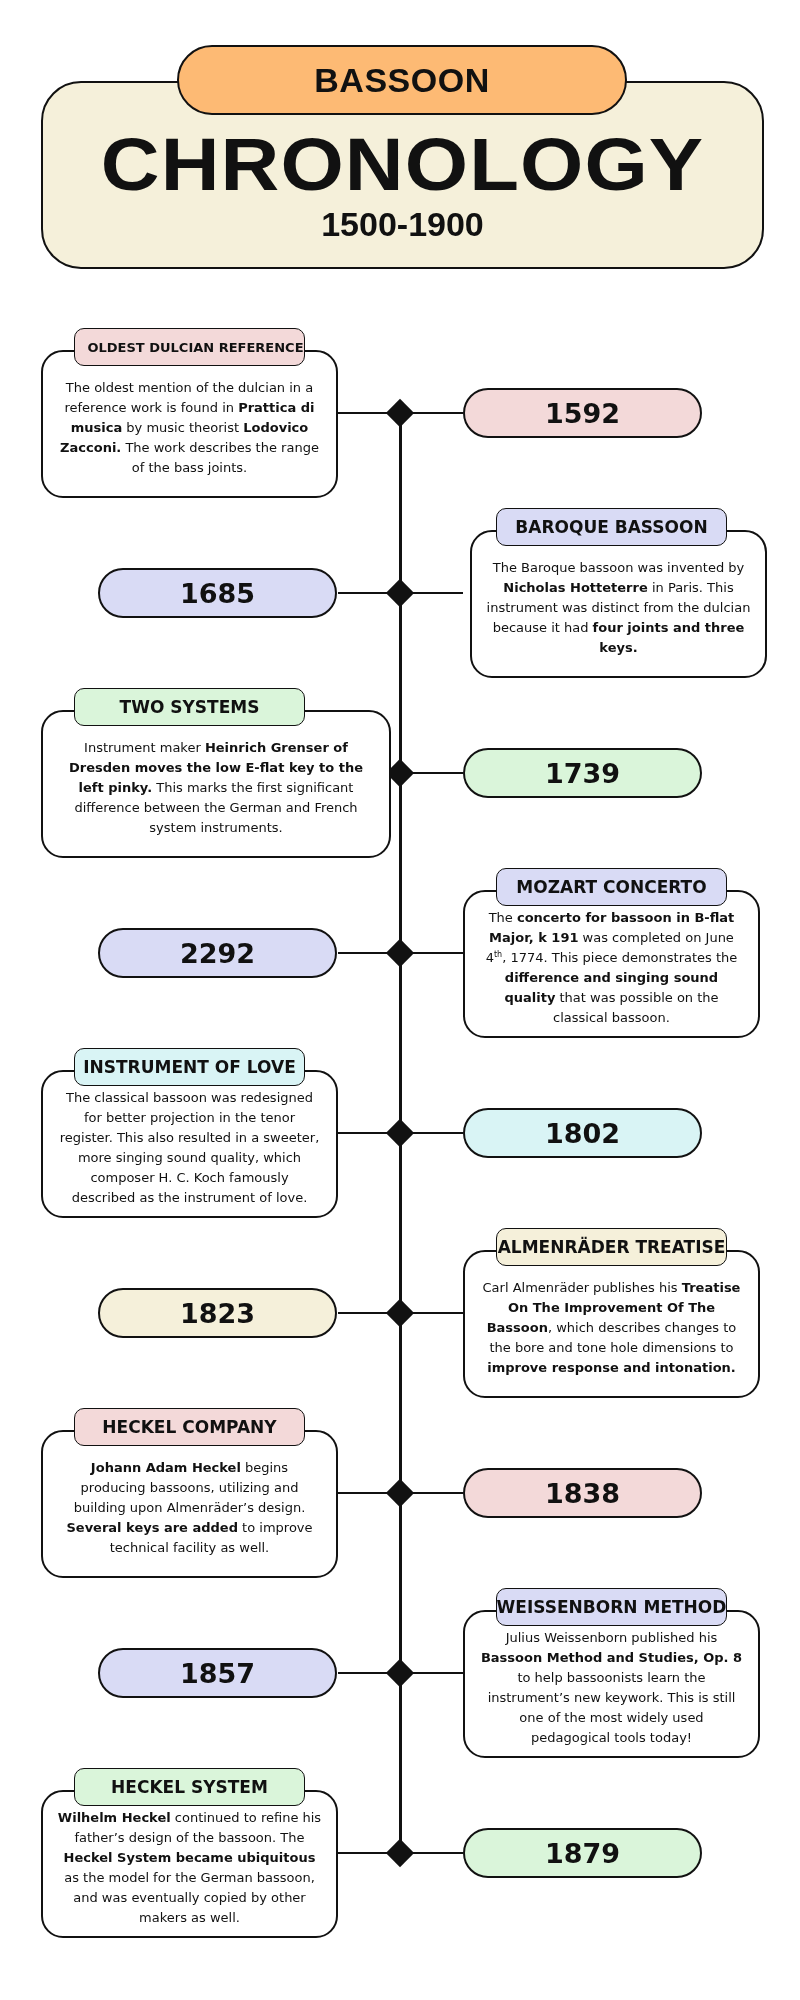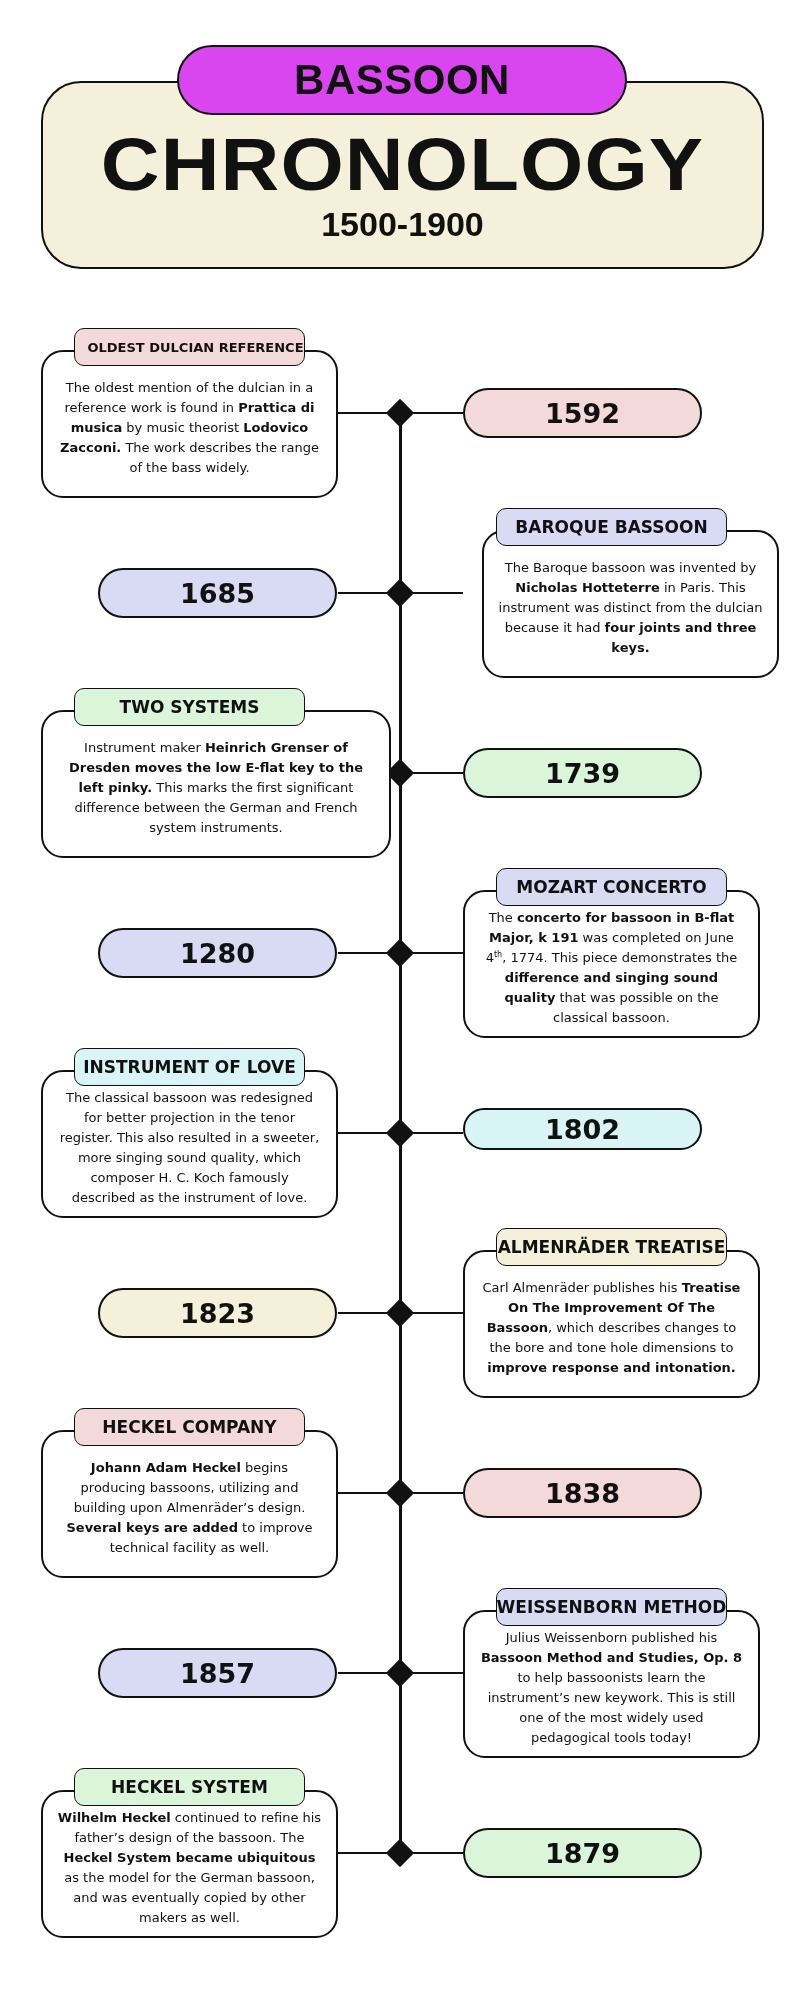--- a/index.html
+++ b/index.html
@@ -8,23 +8,23 @@
     font-family: "DejaVu Sans", "Liberation Sans", sans-serif; color: #111;
     overflow: hidden;
   }
   .abs { position: absolute; box-sizing: border-box; }
   .header-box {
     left: 41px; top: 81px; width: 723px; height: 188px;
     background: #f5f0da; border: 2px solid #111; border-radius: 40px;
   }
   .header-pill {
     left: 177px; top: 45px; width: 450px; height: 70px;
-    background: #d946ef; border: 2px solid #111; border-radius: 35px;
+    background: #fdba74; border: 2px solid #111; border-radius: 35px;
     display: flex; align-items: center; justify-content: center;
-    font-family: "Liberation Sans", sans-serif; font-weight: 700; font-size: 42px; letter-spacing: 0.5px;
+    font-family: "Liberation Sans", sans-serif; font-weight: 700; font-size: 34px; letter-spacing: 0.5px;
   }
   .header-title {
     left: 41px; top: 120px; width: 723px; text-align: center;
     font-family: "Liberation Sans", sans-serif; font-weight: 700; font-size: 74px; line-height: 90px;
     letter-spacing: 1px; transform: scaleX(1.1); transform-origin: center;
   }
   .header-range {
     left: 41px; top: 204px; width: 723px; text-align: center;
     font-family: "Liberation Sans", sans-serif; font-weight: 700; font-size: 34px; line-height: 40px;
   }
@@ -59,52 +59,52 @@
 <div class="abs header-pill">BASSOON</div>
 <div class="abs header-title">CHRONOLOGY</div>
 <div class="abs header-range">1500-1900</div>
 
 <div class="abs spine"></div>
 
 <div id="timeline">
     <div class="abs hline" style="left: 338px; top: 412px; width: 125px;"></div>
     <div class="abs diamond" style="left: 390px; top: 403px;"></div>
     <div class="abs card" style="left: 41px; top: 350px; width: 297px; height: 148px;">
-      <div><span>The oldest mention of the dulcian in a reference work is found in </span><b>Prattica di musica</b><span> by music theorist </span><b>Lodovico Zacconi.</b><span> The work describes the range of the bass widely.</span></div>
+      <div><span>The oldest mention of the dulcian in a reference work is found in </span><b>Prattica di musica</b><span> by music theorist </span><b>Lodovico Zacconi.</b><span> The work describes the range of the bass joints.</span></div>
     </div>
     <div class="abs label small" style="left: 74px; top: 328px; width: 231px; height: 38px; background: rgb(243, 217, 217);">OLDEST DULCIAN REFERENCE</div>
     <div class="abs year" style="left: 463px; top: 388px; width: 239px; height: 50px; background: rgb(243, 217, 217);">1592</div>
     <div class="abs hline" style="left: 338px; top: 592px; width: 125px;"></div>
     <div class="abs diamond" style="left: 390px; top: 583px;"></div>
-    <div class="abs card" style="left: 482px; top: 530px; width: 297px; height: 148px;">
+    <div class="abs card" style="left: 470px; top: 530px; width: 297px; height: 148px;">
       <div><span>The Baroque bassoon was invented by </span><b>Nicholas Hotteterre</b><span> in Paris. This instrument was distinct from the dulcian because it had </span><b>four joints and three keys.</b></div>
     </div>
     <div class="abs label" style="left: 496px; top: 508px; width: 231px; height: 38px; background: rgb(217, 219, 245);">BAROQUE BASSOON</div>
     <div class="abs year" style="left: 98px; top: 568px; width: 239px; height: 50px; background: rgb(217, 219, 245);">1685</div>
     <div class="abs hline" style="left: 338px; top: 772px; width: 125px;"></div>
     <div class="abs diamond" style="left: 390px; top: 763px;"></div>
     <div class="abs card" style="left: 41px; top: 710px; width: 350px; height: 148px;">
       <div><span>Instrument maker </span><b>Heinrich Grenser of Dresden moves the low E-flat key to the left pinky.</b><span> This marks the first significant difference between the German and French system instruments.</span></div>
     </div>
     <div class="abs label" style="left: 74px; top: 688px; width: 231px; height: 38px; background: rgb(218, 245, 218);">TWO SYSTEMS</div>
     <div class="abs year" style="left: 463px; top: 748px; width: 239px; height: 50px; background: rgb(218, 245, 218);">1739</div>
     <div class="abs hline" style="left: 338px; top: 952px; width: 125px;"></div>
     <div class="abs diamond" style="left: 390px; top: 943px;"></div>
     <div class="abs card" style="left: 463px; top: 890px; width: 297px; height: 148px;">
       <div><span>The </span><b>concerto for bassoon in B-flat Major, k 191</b><span> was completed on June 4</span><sup>th</sup><span>, 1774. This piece demonstrates the </span><b>difference and singing sound quality</b><span> that was possible on the classical bassoon.</span></div>
     </div>
     <div class="abs label" style="left: 496px; top: 868px; width: 231px; height: 38px; background: rgb(217, 219, 245);">MOZART CONCERTO</div>
-    <div class="abs year" style="left: 98px; top: 928px; width: 239px; height: 50px; background: rgb(217, 219, 245);">1280</div>
+    <div class="abs year" style="left: 98px; top: 928px; width: 239px; height: 50px; background: rgb(217, 219, 245);">2292</div>
     <div class="abs hline" style="left: 338px; top: 1132px; width: 125px;"></div>
     <div class="abs diamond" style="left: 390px; top: 1123px;"></div>
     <div class="abs card" style="left: 41px; top: 1070px; width: 297px; height: 148px;">
       <div><span>The classical bassoon was redesigned for better projection in the tenor register. This also resulted in a sweeter, more singing sound quality, which composer H. C. Koch famously described as the instrument of love.</span></div>
     </div>
     <div class="abs label" style="left: 74px; top: 1048px; width: 231px; height: 38px; background: rgb(217, 244, 245);">INSTRUMENT OF LOVE</div>
-    <div class="abs year" style="left: 463px; top: 1108px; width: 239px; height: 42px; background: rgb(217, 244, 245);">1802</div>
+    <div class="abs year" style="left: 463px; top: 1108px; width: 239px; height: 50px; background: rgb(217, 244, 245);">1802</div>
     <div class="abs hline" style="left: 338px; top: 1312px; width: 125px;"></div>
     <div class="abs diamond" style="left: 390px; top: 1303px;"></div>
     <div class="abs card" style="left: 463px; top: 1250px; width: 297px; height: 148px;">
       <div><span>Carl Almenräder publishes his </span><b>Treatise On The Improvement Of The Bassoon</b><span>, which describes changes to the bore and tone hole dimensions to </span><b>improve response and intonation.</b></div>
     </div>
     <div class="abs label" style="left: 496px; top: 1228px; width: 231px; height: 38px; background: rgb(245, 240, 218);">ALMENRÄDER TREATISE</div>
     <div class="abs year" style="left: 98px; top: 1288px; width: 239px; height: 50px; background: rgb(245, 240, 218);">1823</div>
     <div class="abs hline" style="left: 338px; top: 1492px; width: 125px;"></div>
     <div class="abs diamond" style="left: 390px; top: 1483px;"></div>
     <div class="abs card" style="left: 41px; top: 1430px; width: 297px; height: 148px;">

